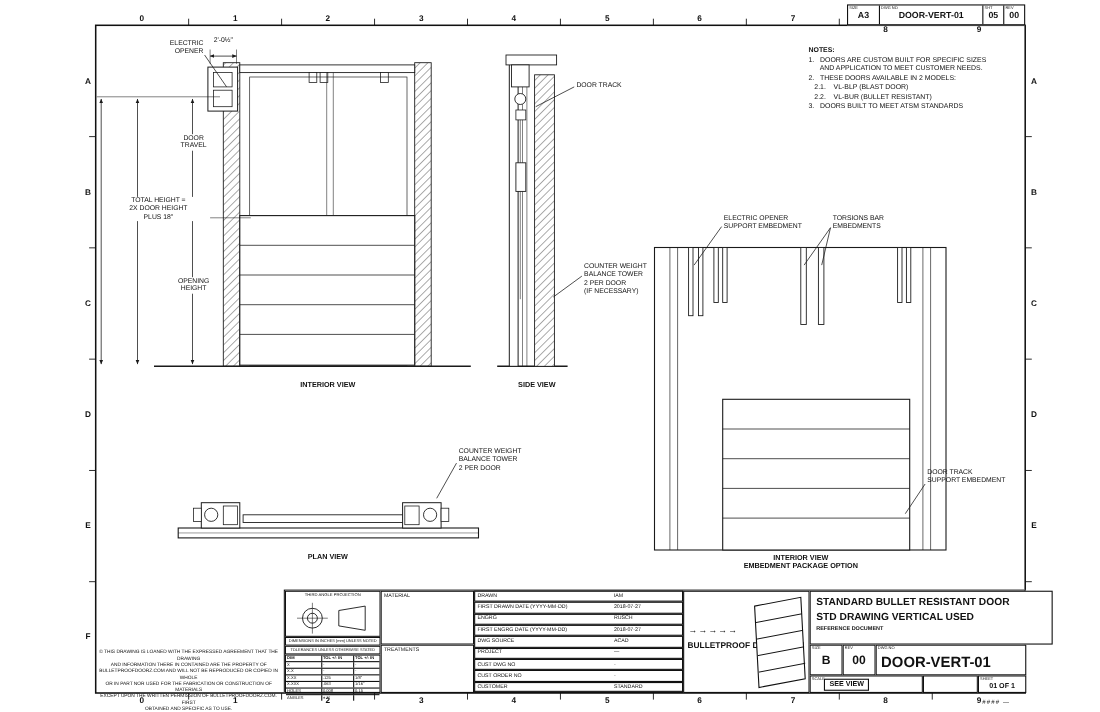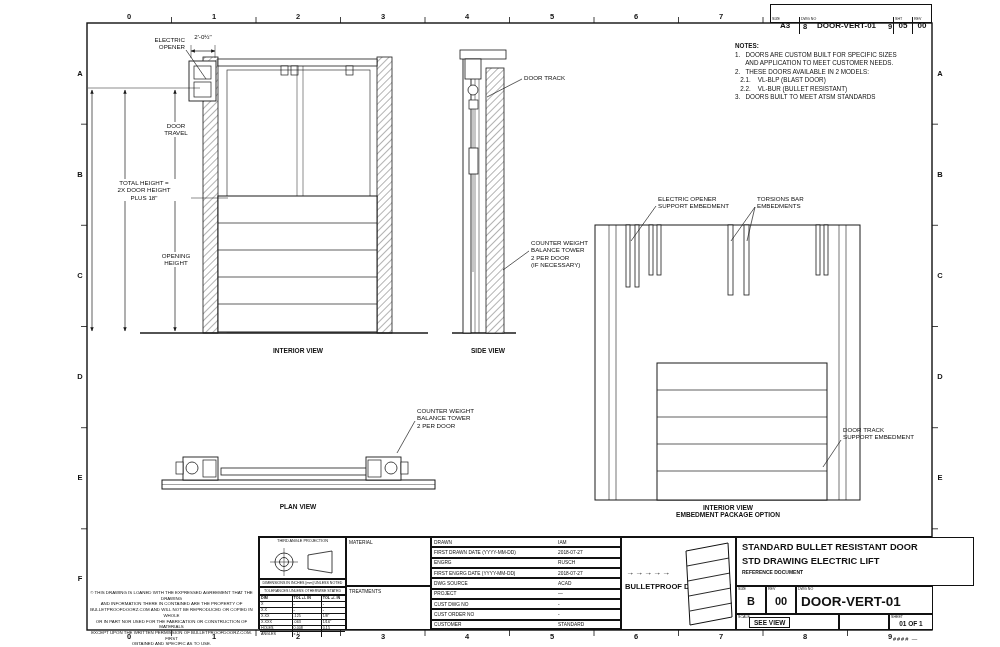--- a/index.html
+++ b/index.html
@@ -12,21 +12,21 @@
   .zoneR{position:absolute;width:12px;text-align:center;font-size:7.5px;font-weight:700;color:#111;}
   
   .lbl{position:absolute;font-size:6.2px;line-height:1.18;white-space:pre-line;color:#111;}
   .bg{background:#fff;}
   .cap{position:absolute;font-size:6.6px;font-weight:700;text-align:center;white-space:pre-line;color:#111;}
   
   .notes{position:absolute;left:735px;top:42px;width:205px;font-size:6.3px;line-height:1.35;color:#111;}
   .note-line{white-space:pre;}
   
   .stamp{position:absolute;left:770px;top:4px;width:160px;height:17px;display:flex;border:1px solid #111;background:#fff;}
-  .stamp .c{position:relative;border-right:1px solid #111;height:100%;margin-top:12px;}
+  .stamp .c{position:relative;border-right:1px solid #111;height:100%;}
   .stamp .c:last-child{border-right:none;}
   .tinylab{position:absolute;left:1px;top:0px;font-size:3.6px;color:#111;white-space:nowrap;}
   .stamp .v{position:absolute;left:0;right:0;top:4px;text-align:center;font-size:8px;font-weight:700;}
   
   .tb{position:absolute;left:258px;top:536px;width:674px;height:93px;border:1.5px solid #111;background:#fff;box-sizing:border-box;}
   .cell{position:absolute;border:1px solid #111;box-sizing:border-box;background:#fff;}
   .kv{display:flex;align-items:center;border:1px solid #111;box-sizing:border-box;height:10.33px;}
   .kv .k{font-size:4.8px;padding-left:2px;flex:0 0 66%;}
   .kv .v{font-size:4.8px;}
   .tol-row{display:flex;height:5px;border-bottom:0.5px solid #111;}
@@ -351,23 +351,23 @@
       <div style="position:absolute;left:4px;top:30px;font-size:8px;letter-spacing:1px;">→→→→→</div>
       <div style="position:absolute;left:3px;top:44px;width:110px;font-size:7.6px;font-weight:700;">BULLETPROOF DOORZ.COM</div>
       <svg width="56" height="86" viewBox="0 0 56 86" style="position:absolute;left:56px;top:3px;">
         <g stroke="#111" fill="#fff" stroke-width="1">
           <polygon points="8,10 50,2 54,76 12,84"></polygon>
           <path d="M9,25 L51,17 M10,40 L52,32 M11,55 L53,47 M12,70 L54,62" fill="none" stroke-width="0.9"></path>
         </g>
       </svg>
     </div>
 
-    <div class="cell" style="left:477px;top:0;width:238px;height:49px;">
+    <div class="cell" style="left:477px;top:0;width:221px;height:49px;">
       <div style="font-size:9.3px;font-weight:700;padding:4px 0 0 5px;">STANDARD BULLET RESISTANT DOOR</div>
-      <div style="font-size:9.3px;font-weight:700;padding:4px 0 0 5px;">STD DRAWING ELECTRIC LIFT</div>
+      <div style="font-size:9.3px;font-weight:700;padding:4px 0 0 5px;">STD DRAWING VERTICAL USED</div>
       <div style="font-size:5px;font-weight:700;padding:3px 0 0 5px;">REFERENCE DOCUMENT</div>
     </div>
     <div class="cell" style="left:477px;top:49px;width:30px;height:28px;">
       <span class="tinylab">SIZE</span>
       <div style="font-size:11px;font-weight:700;text-align:center;padding-top:8px;">B</div>
     </div>
     <div class="cell" style="left:507px;top:49px;width:30px;height:28px;">
       <span class="tinylab">REV</span>
       <div style="font-size:11px;font-weight:700;text-align:center;padding-top:8px;">00</div>
     </div>

